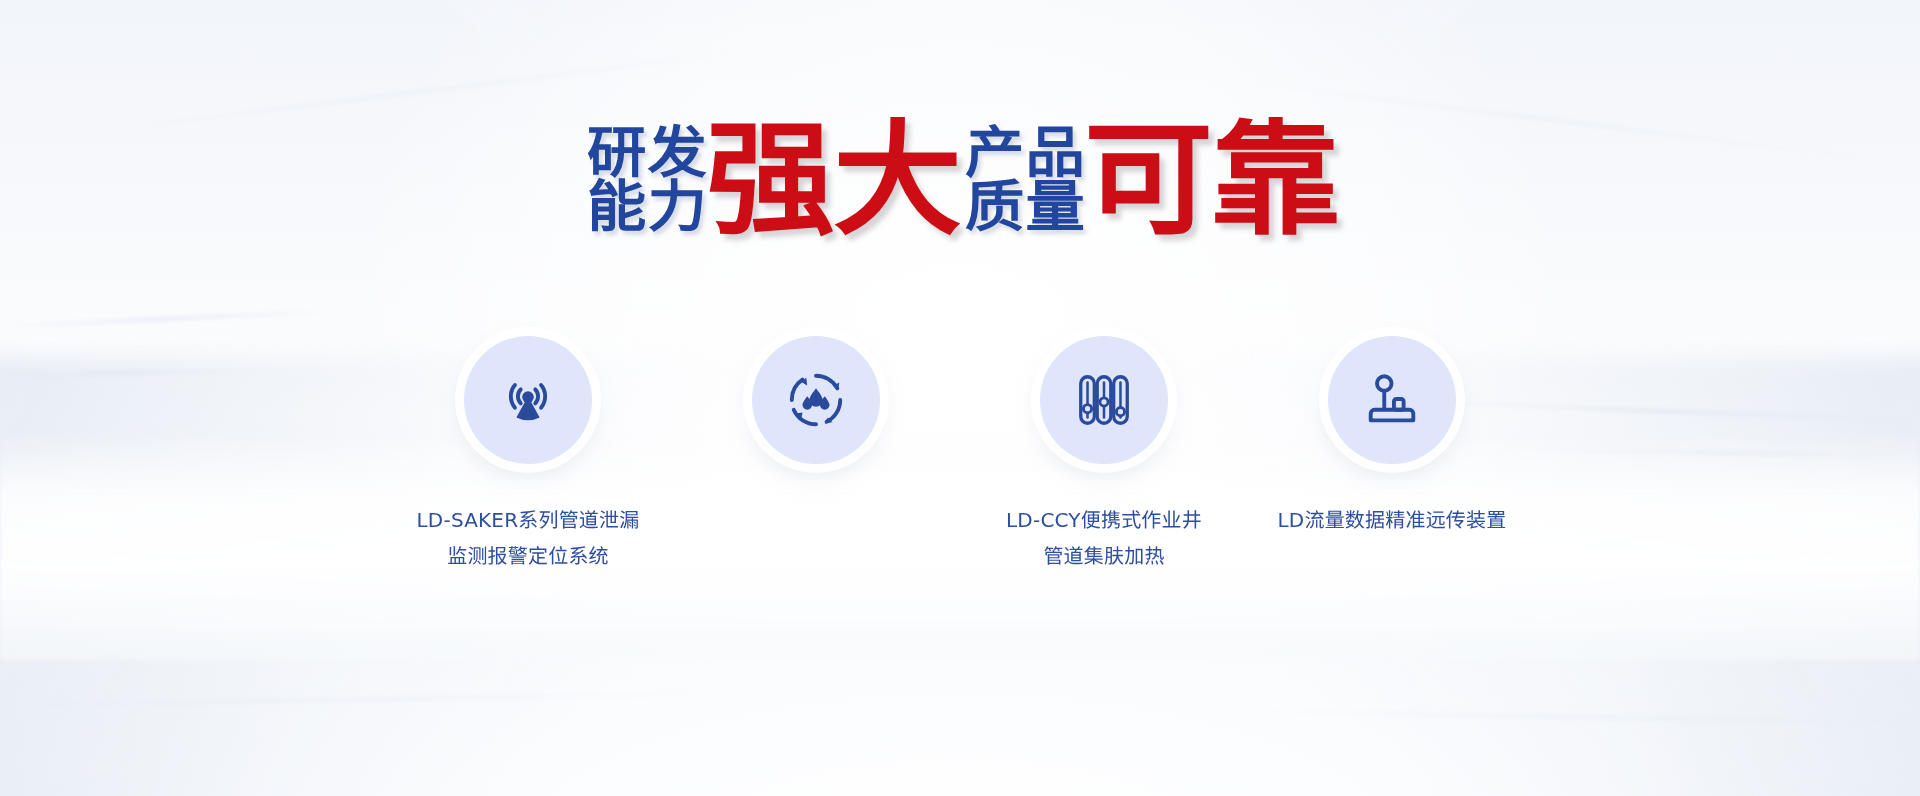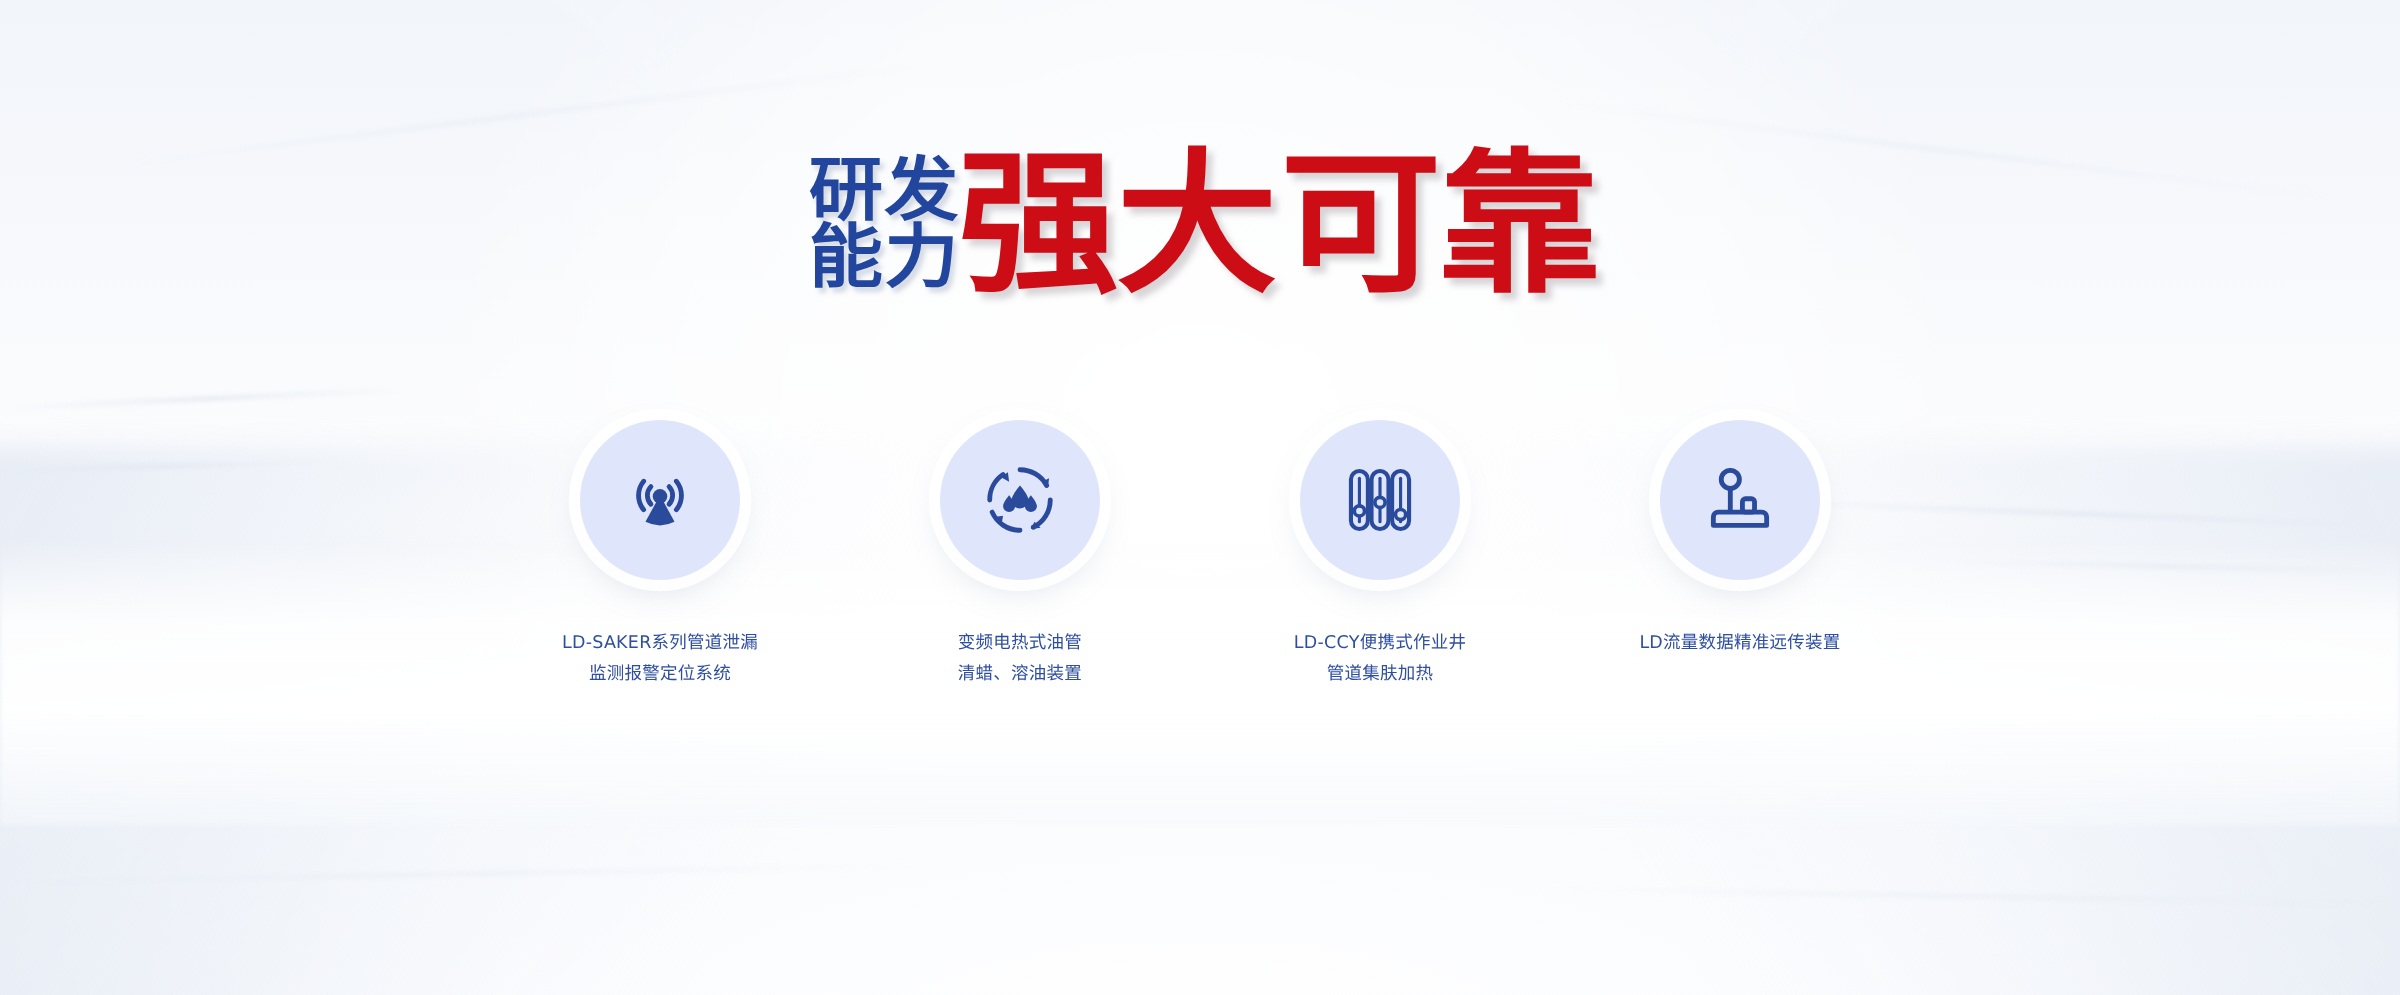--- a/index.html
+++ b/index.html
@@ -132,21 +132,21 @@
     width:128px;height:128px;border-radius:50%;
     background:#dfe6fb;
     display:flex;align-items:center;justify-content:center;
     box-shadow:0 0 0 9px rgba(255,255,255,.92), 0 10px 24px rgba(150,162,190,.26);
   }
   .circle svg{display:block;}
   .feature-label{
     margin-top:38px;
     text-align:center;
     color:#2e4fa0;
-    font-size:14px;
+    font-size:20px;
     line-height:1.82;
     letter-spacing:.2px;
     white-space:pre-line;
     font-family:"DejaVu Sans","Liberation Sans",sans-serif;
   }
 </style>
 </head>
 <body>
 
 <div class="banner">
@@ -168,20 +168,24 @@
   <div class="streak s6"></div>
   <div class="streak s7"></div>
   <div class="streak s8"></div>
 
   <div class="headline">
     <div class="hl-stack">
       <span>研发</span>
       <span>能力</span>
     </div>
     <div class="hl-big">强大</div>
+    <div class="hl-stack">
+      <span>产品</span>
+      <span>质量</span>
+    </div>
     <div class="hl-big last">可靠</div>
   </div>
 
   <div class="features">
 
     <div class="feature">
       <div class="circle">
         <span>
           <svg width="62" height="62" viewBox="0 0 64 64" fill="none">
             <path d="M32 28 L20 50 Q32 56 44 50 Z" fill="#2a4a9c"></path>
@@ -208,22 +212,20 @@
             <path d="M22 9l-6 4 7 4z" fill="#2a4a9c"></path>
             <path d="M50 17l5 5 1-8z" fill="#2a4a9c"></path>
             <path d="M18 45l-7 1 6 5z" fill="#2a4a9c"></path>
             <path d="M41 56l8-1-5-5z" fill="#2a4a9c"></path>
             <path d="M32 20c0 0 7 8 7 12a7 7 0 1 1-14 0c0-4 7-12 7-12z" fill="#2a4a9c"></path>
             <path d="M23 28c0 0 5 6 5 9a5 5 0 1 1-10 0c0-3 5-9 5-9z" fill="#2a4a9c"></path>
             <path d="M41 28c0 0 5 6 5 9a5 5 0 1 1-10 0c0-3 5-9 5-9z" fill="#2a4a9c"></path>
           </svg>
         </span>
       </div>
-      <div class="feature-label">变频电热式油管
-清蜡、溶油装置</div>
     </div>
 
     <div class="feature">
       <div class="circle">
         <span>
           <svg width="62" height="62" viewBox="0 0 64 64" fill="none">
             <rect x="8" y="8" width="14" height="48" rx="7" stroke="#2a4a9c" stroke-width="3.4" fill="none"></rect>
             <rect x="25" y="8" width="14" height="48" rx="7" stroke="#2a4a9c" stroke-width="3.4" fill="none"></rect>
             <rect x="42" y="8" width="14" height="48" rx="7" stroke="#2a4a9c" stroke-width="3.4" fill="none"></rect>
             <line x1="15" y1="14" x2="15" y2="50" stroke="#2a4a9c" stroke-width="2.6" stroke-linecap="round"></line>

